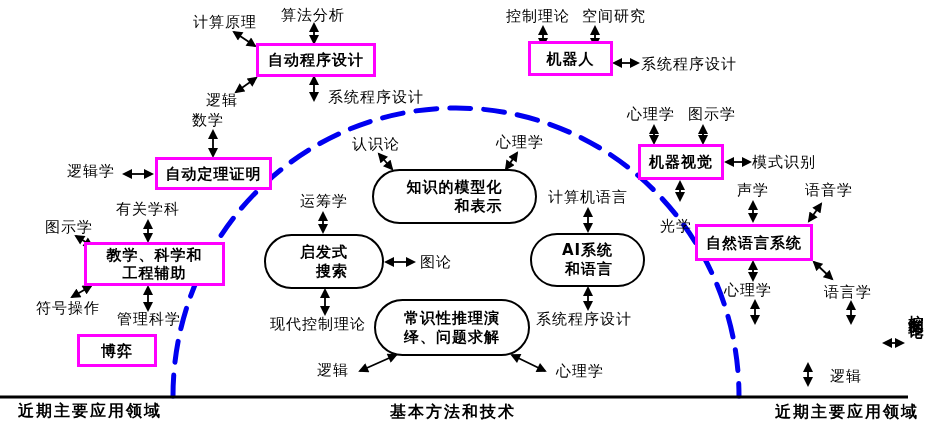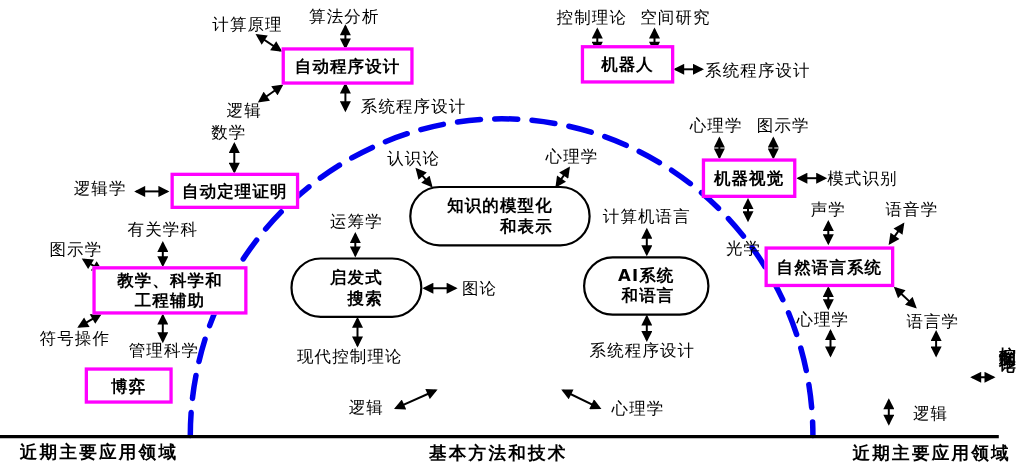--- a/index.html
+++ b/index.html
@@ -81,20 +81,22 @@
   <div class="mbox" style="left:528px;top:41px;width:85px;height:35px">机器人</div>
   <div class="mbox" style="left:638px;top:144px;width:86px;height:36px">机器视觉</div>
   <div class="mbox" style="left:695px;top:224px;width:118px;height:37px">自然语言系统</div>
 
   <div class="enode" style="left:372px;top:169px;width:165px;height:55px">知识的模型化
 和表示</div>
   <div class="enode" style="left:264px;top:234px;width:120px;height:55px">启发式
 搜索</div>
   <div class="enode" style="left:530px;top:233px;width:115px;height:54px">AI系统
 和语言</div>
+  <div class="enode" style="left:374px;top:299px;width:156px;height:57px">常识性推理演
+绎、问题求解</div>
 
   <div class="lbl" style="left:193px;top:14px">计算原理</div>
   <div class="lbl" style="left:281px;top:7px">算法分析</div>
   <div class="lbl" style="left:328px;top:89px">系统程序设计</div>
   <div class="lbl" style="left:206px;top:92px">逻辑</div>
   <div class="lbl" style="left:192px;top:112px">数学</div>
   <div class="lbl" style="left:67px;top:163px">逻辑学</div>
   <div class="lbl" style="left:116px;top:201px">有关学科</div>
   <div class="lbl" style="left:45px;top:219px">图示学</div>
   <div class="lbl" style="left:36px;top:300px">符号操作</div>

